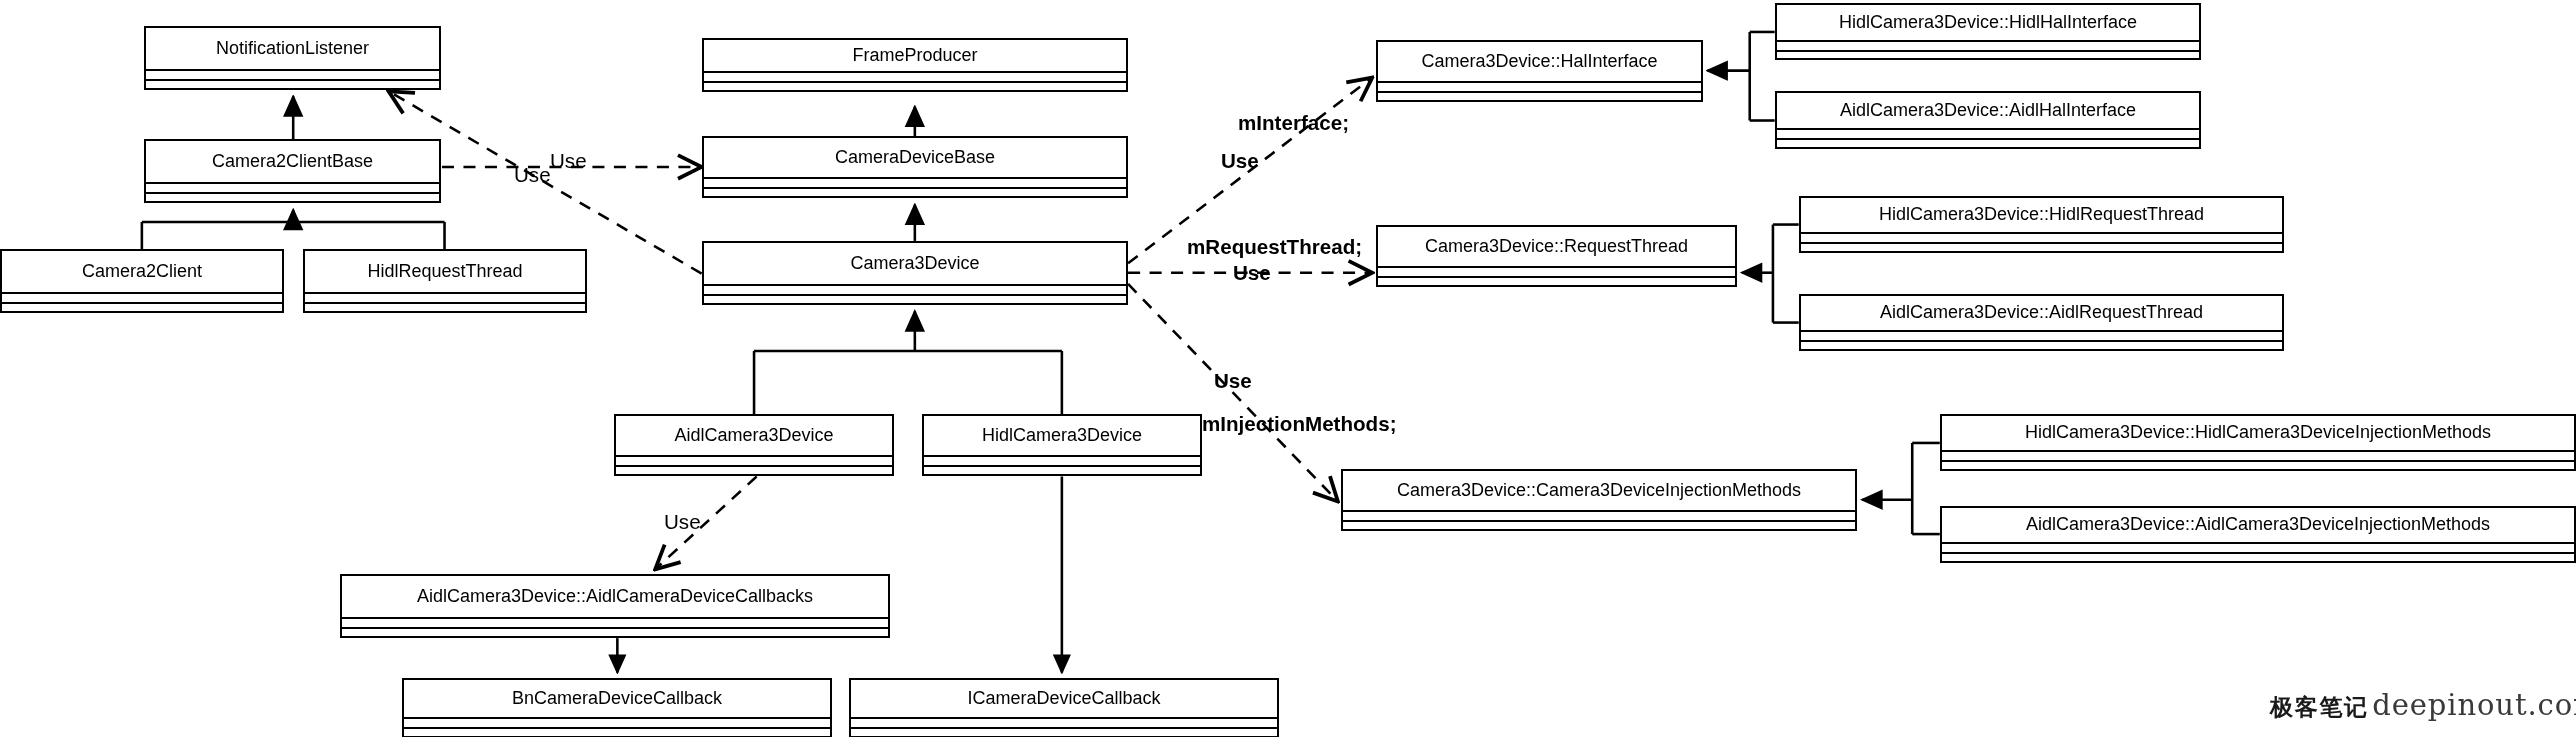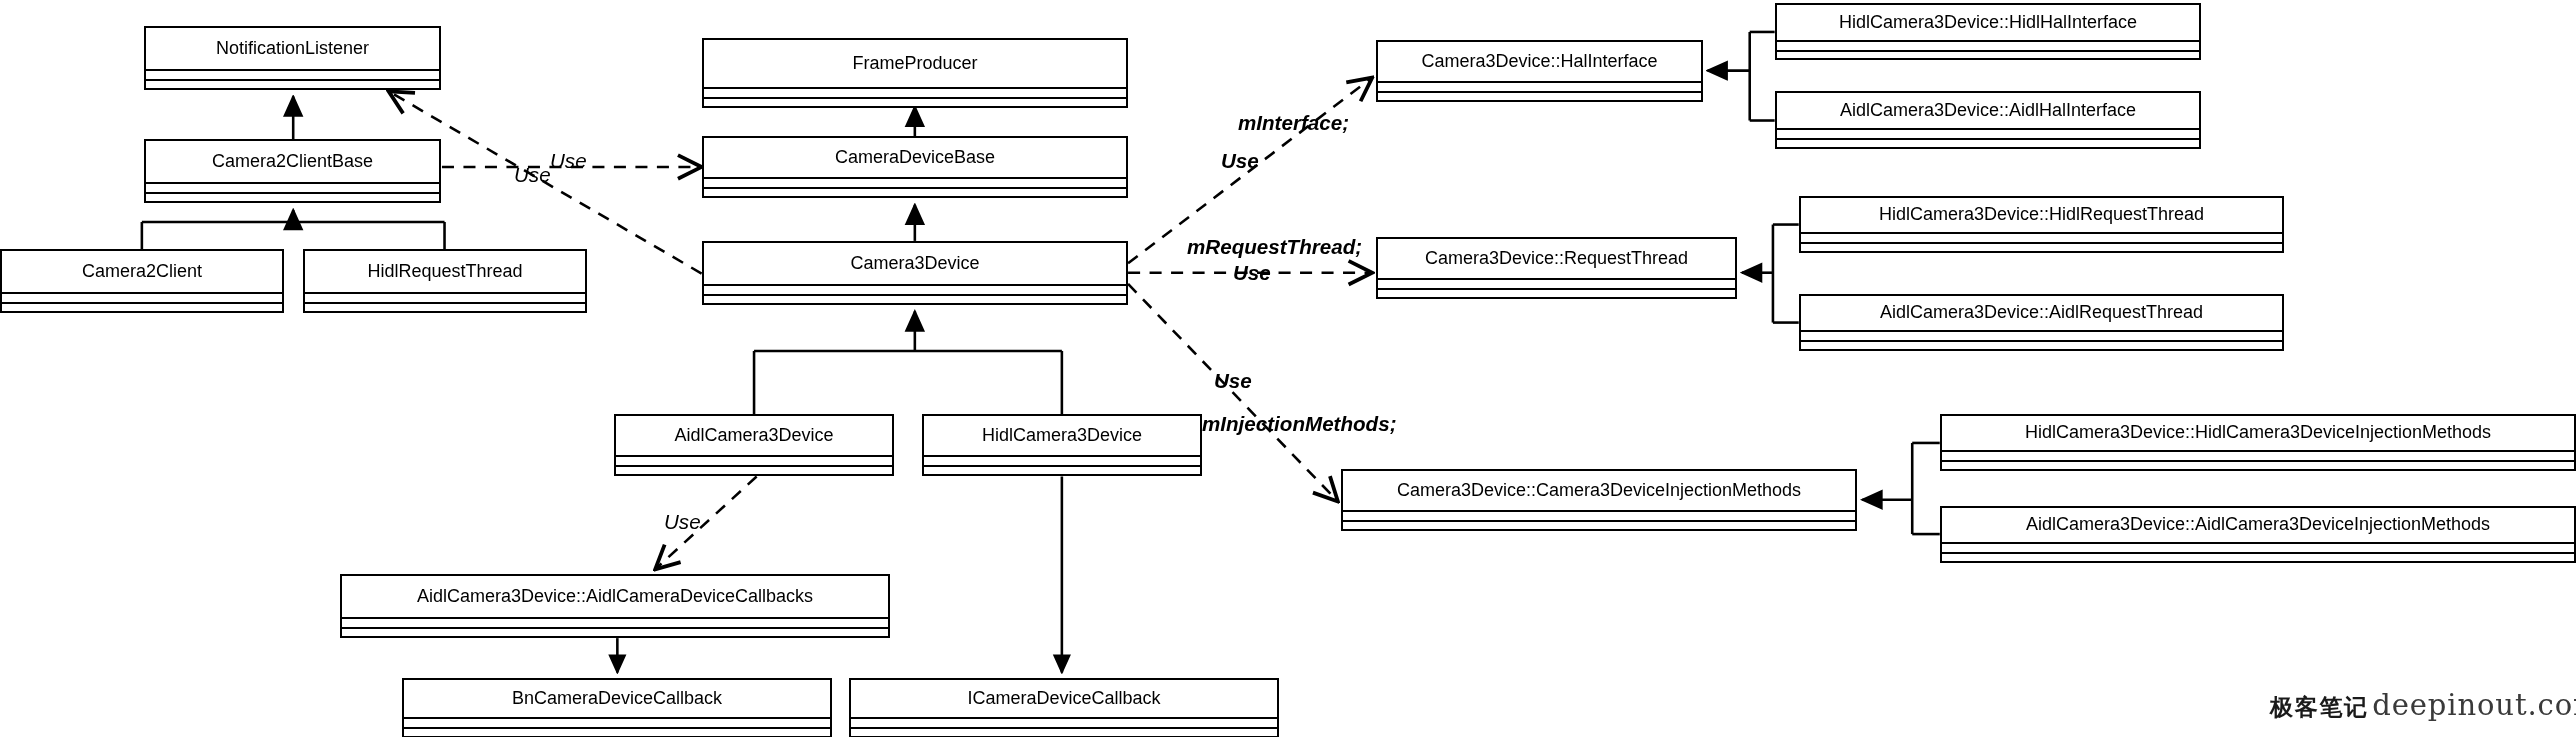--- a/index.html
+++ b/index.html
@@ -55,21 +55,20 @@
   .uml-compartment.second {
     height: 6.9px;
   }
   .edge-label {
     position: absolute;
     font-size: 20.6px;
     color: #000000;
     white-space: nowrap;
     z-index: 4;
     line-height: 1;
-    font-style: italic;
   }
   .edge-label.bold {
     font-weight: bold;
   }
   .watermark {
     position: absolute;
     z-index: 6;
     display: flex;
     align-items: baseline;
     white-space: nowrap;
@@ -208,21 +207,21 @@
     <div class="uml-compartment"></div>
     <div class="uml-compartment second"></div>
   </div>
 
   <div class="uml-node" style="left:303px; top:249px; width:284px; height:64px;">
     <div class="uml-title">HidlRequestThread</div>
     <div class="uml-compartment"></div>
     <div class="uml-compartment second"></div>
   </div>
 
-  <div class="uml-node" style="left:702px; top:38px; width:426px; height:70px;">
+  <div class="uml-node" style="left:702px; top:38px; width:426px; height:54px;">
     <div class="uml-title">FrameProducer</div>
     <div class="uml-compartment"></div>
     <div class="uml-compartment second"></div>
   </div>
 
   <div class="uml-node" style="left:702px; top:136px; width:426px; height:62px;">
     <div class="uml-title">CameraDeviceBase</div>
     <div class="uml-compartment"></div>
     <div class="uml-compartment second"></div>
   </div>
@@ -274,21 +273,21 @@
     <div class="uml-compartment"></div>
     <div class="uml-compartment second"></div>
   </div>
 
   <div class="uml-node" style="left:1775px; top:91px; width:426px; height:58px;">
     <div class="uml-title">AidlCamera3Device::AidlHalInterface</div>
     <div class="uml-compartment"></div>
     <div class="uml-compartment second"></div>
   </div>
 
-  <div class="uml-node" style="left:1376px; top:237px; width:361px; height:62px;">
+  <div class="uml-node" style="left:1376px; top:225px; width:361px; height:62px;">
     <div class="uml-title">Camera3Device::RequestThread</div>
     <div class="uml-compartment"></div>
     <div class="uml-compartment second"></div>
   </div>
 
   <div class="uml-node" style="left:1799px; top:196px; width:485px; height:57px;">
     <div class="uml-title">HidlCamera3Device::HidlRequestThread</div>
     <div class="uml-compartment"></div>
     <div class="uml-compartment second"></div>
   </div>

